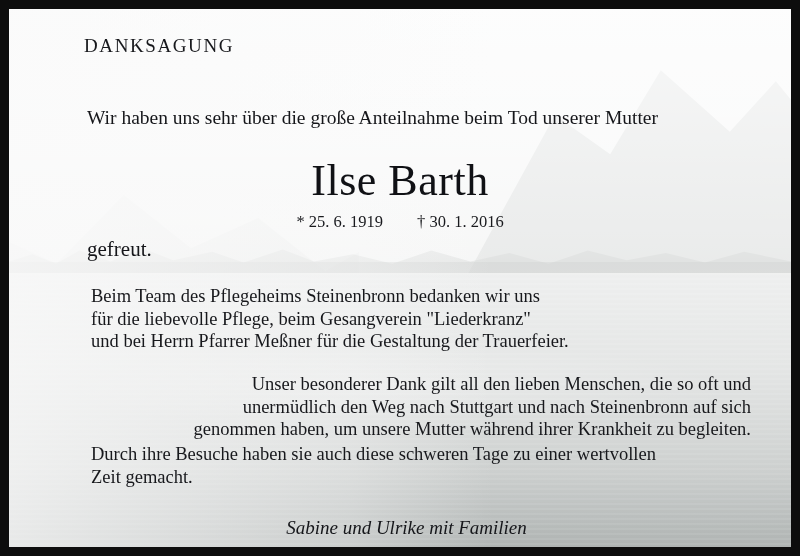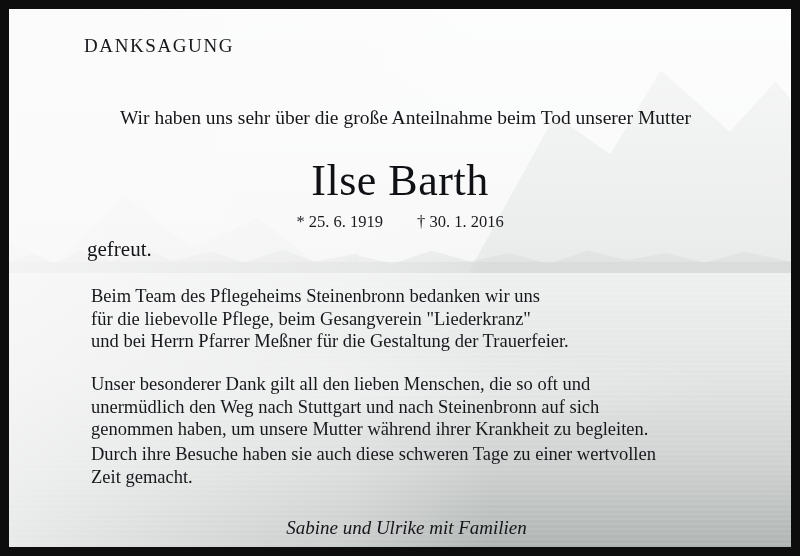--- a/index.html
+++ b/index.html
@@ -118,21 +118,20 @@
     letter-spacing: 1.6px;
     color: #17181c;
   }
   .lead {
     position: absolute;
     left: 78px;
     top: 98px;
     font-size: 19.5px;
     color: #15161a;
     white-space: nowrap;
-    margin-left: 33px;
   }
   .name {
     position: absolute;
     left: 0; right: 0;
     top: 146px;
     text-align: center;
     font-size: 44px;
     letter-spacing: 0.5px;
     color: #101115;
   }
@@ -156,21 +155,21 @@
   }
   .para {
     position: absolute;
     left: 82px;
     font-size: 18.5px;
     line-height: 22.5px;
     color: #17181c;
     width: 660px;
   }
   .para.p2 { top: 276px; }
-  .para.p3 { top: 364px; }
+  .para.p3 { top: 364px; text-align: right; }
   .para.p4 { top: 434px; }
   .signoff {
     position: absolute;
     left: 13px; right: 0;
     top: 508px;
     text-align: center;
     font-size: 19px;
     color: #15161a;
     font-style: italic;
   }

